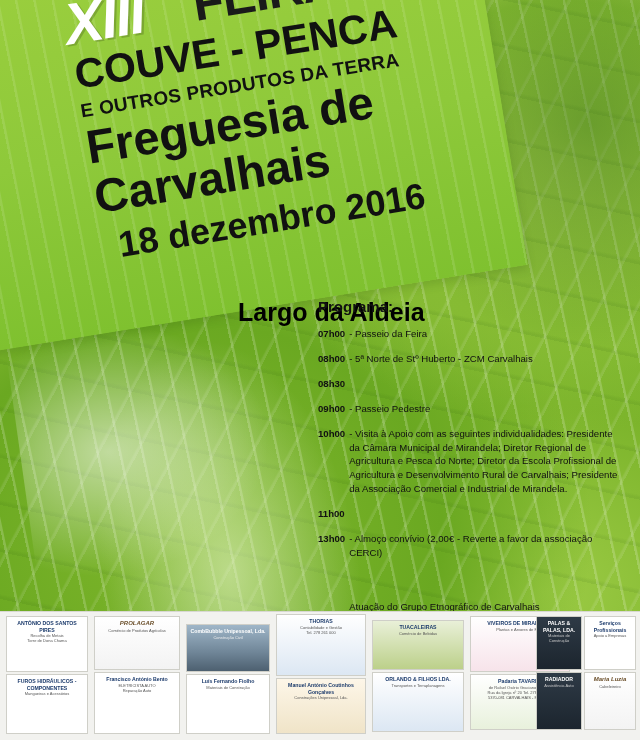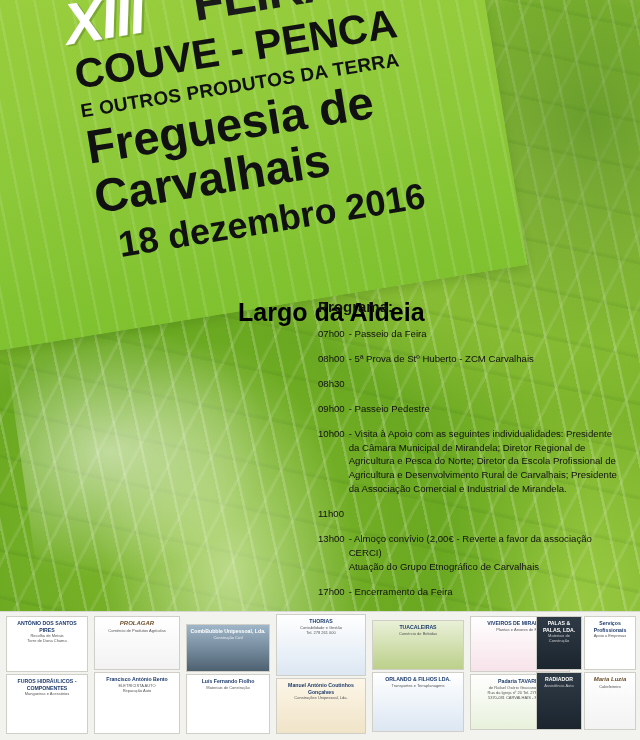--- a/index.html
+++ b/index.html
@@ -181,29 +181,30 @@
     font-weight: bold;
     margin-bottom: 12px;
   }
   .prog-row {
     display: flex;
     margin-bottom: 11px;
     font-size: 9.6px;
     line-height: 1.45;
   }
   .prog-time {
-    font-weight: normal;
+    font-weight: bold;
     white-space: nowrap;
     margin-right: 4px;
   }
   .prog-desc {
     flex: 1;
   }
   .prog-desc .sub {
     display: block;
+    margin-top: 40px;
   }
 
   
   .sponsors {
     position: absolute;
     left: 0;
     bottom: 0;
     width: 640px;
     height: 128px;
     background: #f2f2ef;
@@ -277,21 +278,21 @@
 
   <div class="programa">
     <div class="programa-title">Programa:</div>
     <div id="prog-list">
         <div class="prog-row">
           <span class="prog-time">07h00</span>
           <span class="prog-desc">- Passeio da Feira</span>
         </div>
         <div class="prog-row">
           <span class="prog-time">08h00</span>
-          <span class="prog-desc">- 5ª Prova de Stº Huberto - ZCM Carvalhais</span>
+          <span class="prog-desc">- 5ª Norte de Stº Huberto - ZCM Carvalhais</span>
         </div>
         <div class="prog-row">
           <span class="prog-time">08h30</span>
         </div>
         <div class="prog-row">
           <span class="prog-time">09h00</span>
           <span class="prog-desc">- Passeio Pedestre</span>
         </div>
         <div class="prog-row">
           <span class="prog-time">10h00</span>

